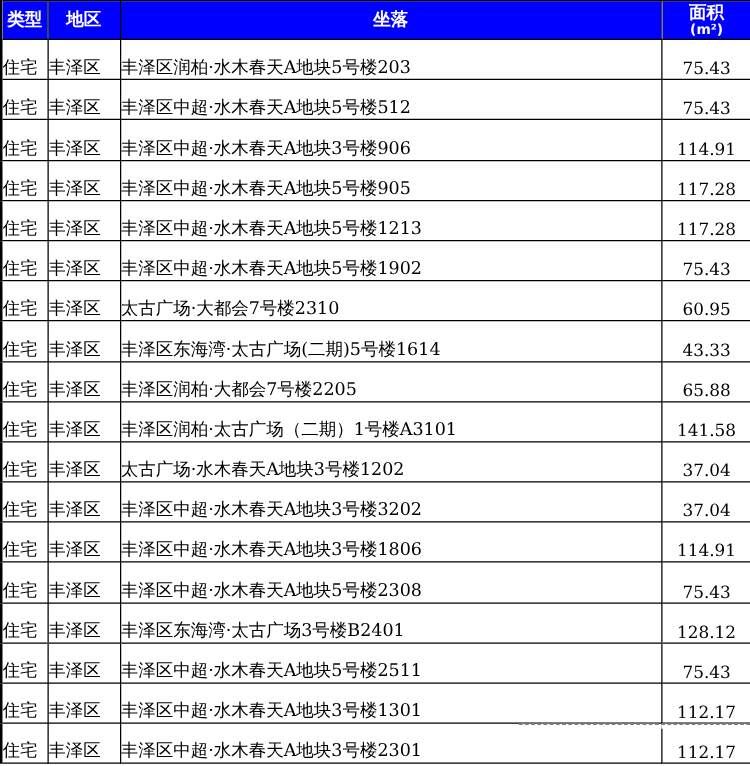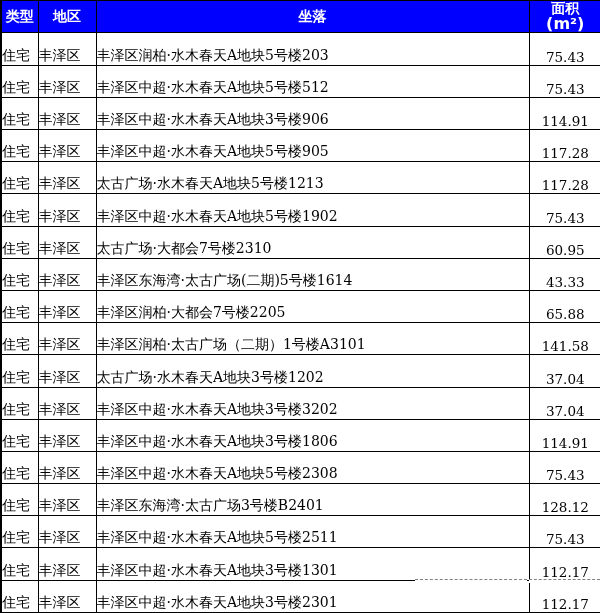--- a/index.html
+++ b/index.html
@@ -48,21 +48,21 @@
     font-weight: bold;
     font-size: 14px;
     text-align: center;
     vertical-align: middle;
     height: 30px;
     border-top: none;
     border-bottom: 2px solid var(--grid);
     line-height: 1.05;
   }
   thead th .units {
-    font-size: 16px;
+    font-size: 11px;
     font-weight: bold;
   }
   tbody td {
     height: 31.2px;
     font-size: 14px;
     color: #000;
     vertical-align: bottom;
     padding-bottom: 4px;
   }
   td.c-type, td.c-district { text-align: left; }
@@ -121,21 +121,21 @@
     </tr>
     <tr>
       <td class="c-type">住宅</td>
       <td class="c-district">丰泽区</td>
       <td class="c-location">丰泽区中超·水木春天A地块5号楼905</td>
       <td class="c-area">117.28</td>
     </tr>
     <tr>
       <td class="c-type">住宅</td>
       <td class="c-district">丰泽区</td>
-      <td class="c-location">太古广场·水木春天A地块5号楼1213</td>
+      <td class="c-location">丰泽区中超·水木春天A地块5号楼1213</td>
       <td class="c-area">117.28</td>
     </tr>
     <tr>
       <td class="c-type">住宅</td>
       <td class="c-district">丰泽区</td>
       <td class="c-location">丰泽区中超·水木春天A地块5号楼1902</td>
       <td class="c-area">75.43</td>
     </tr>
     <tr>
       <td class="c-type">住宅</td>

